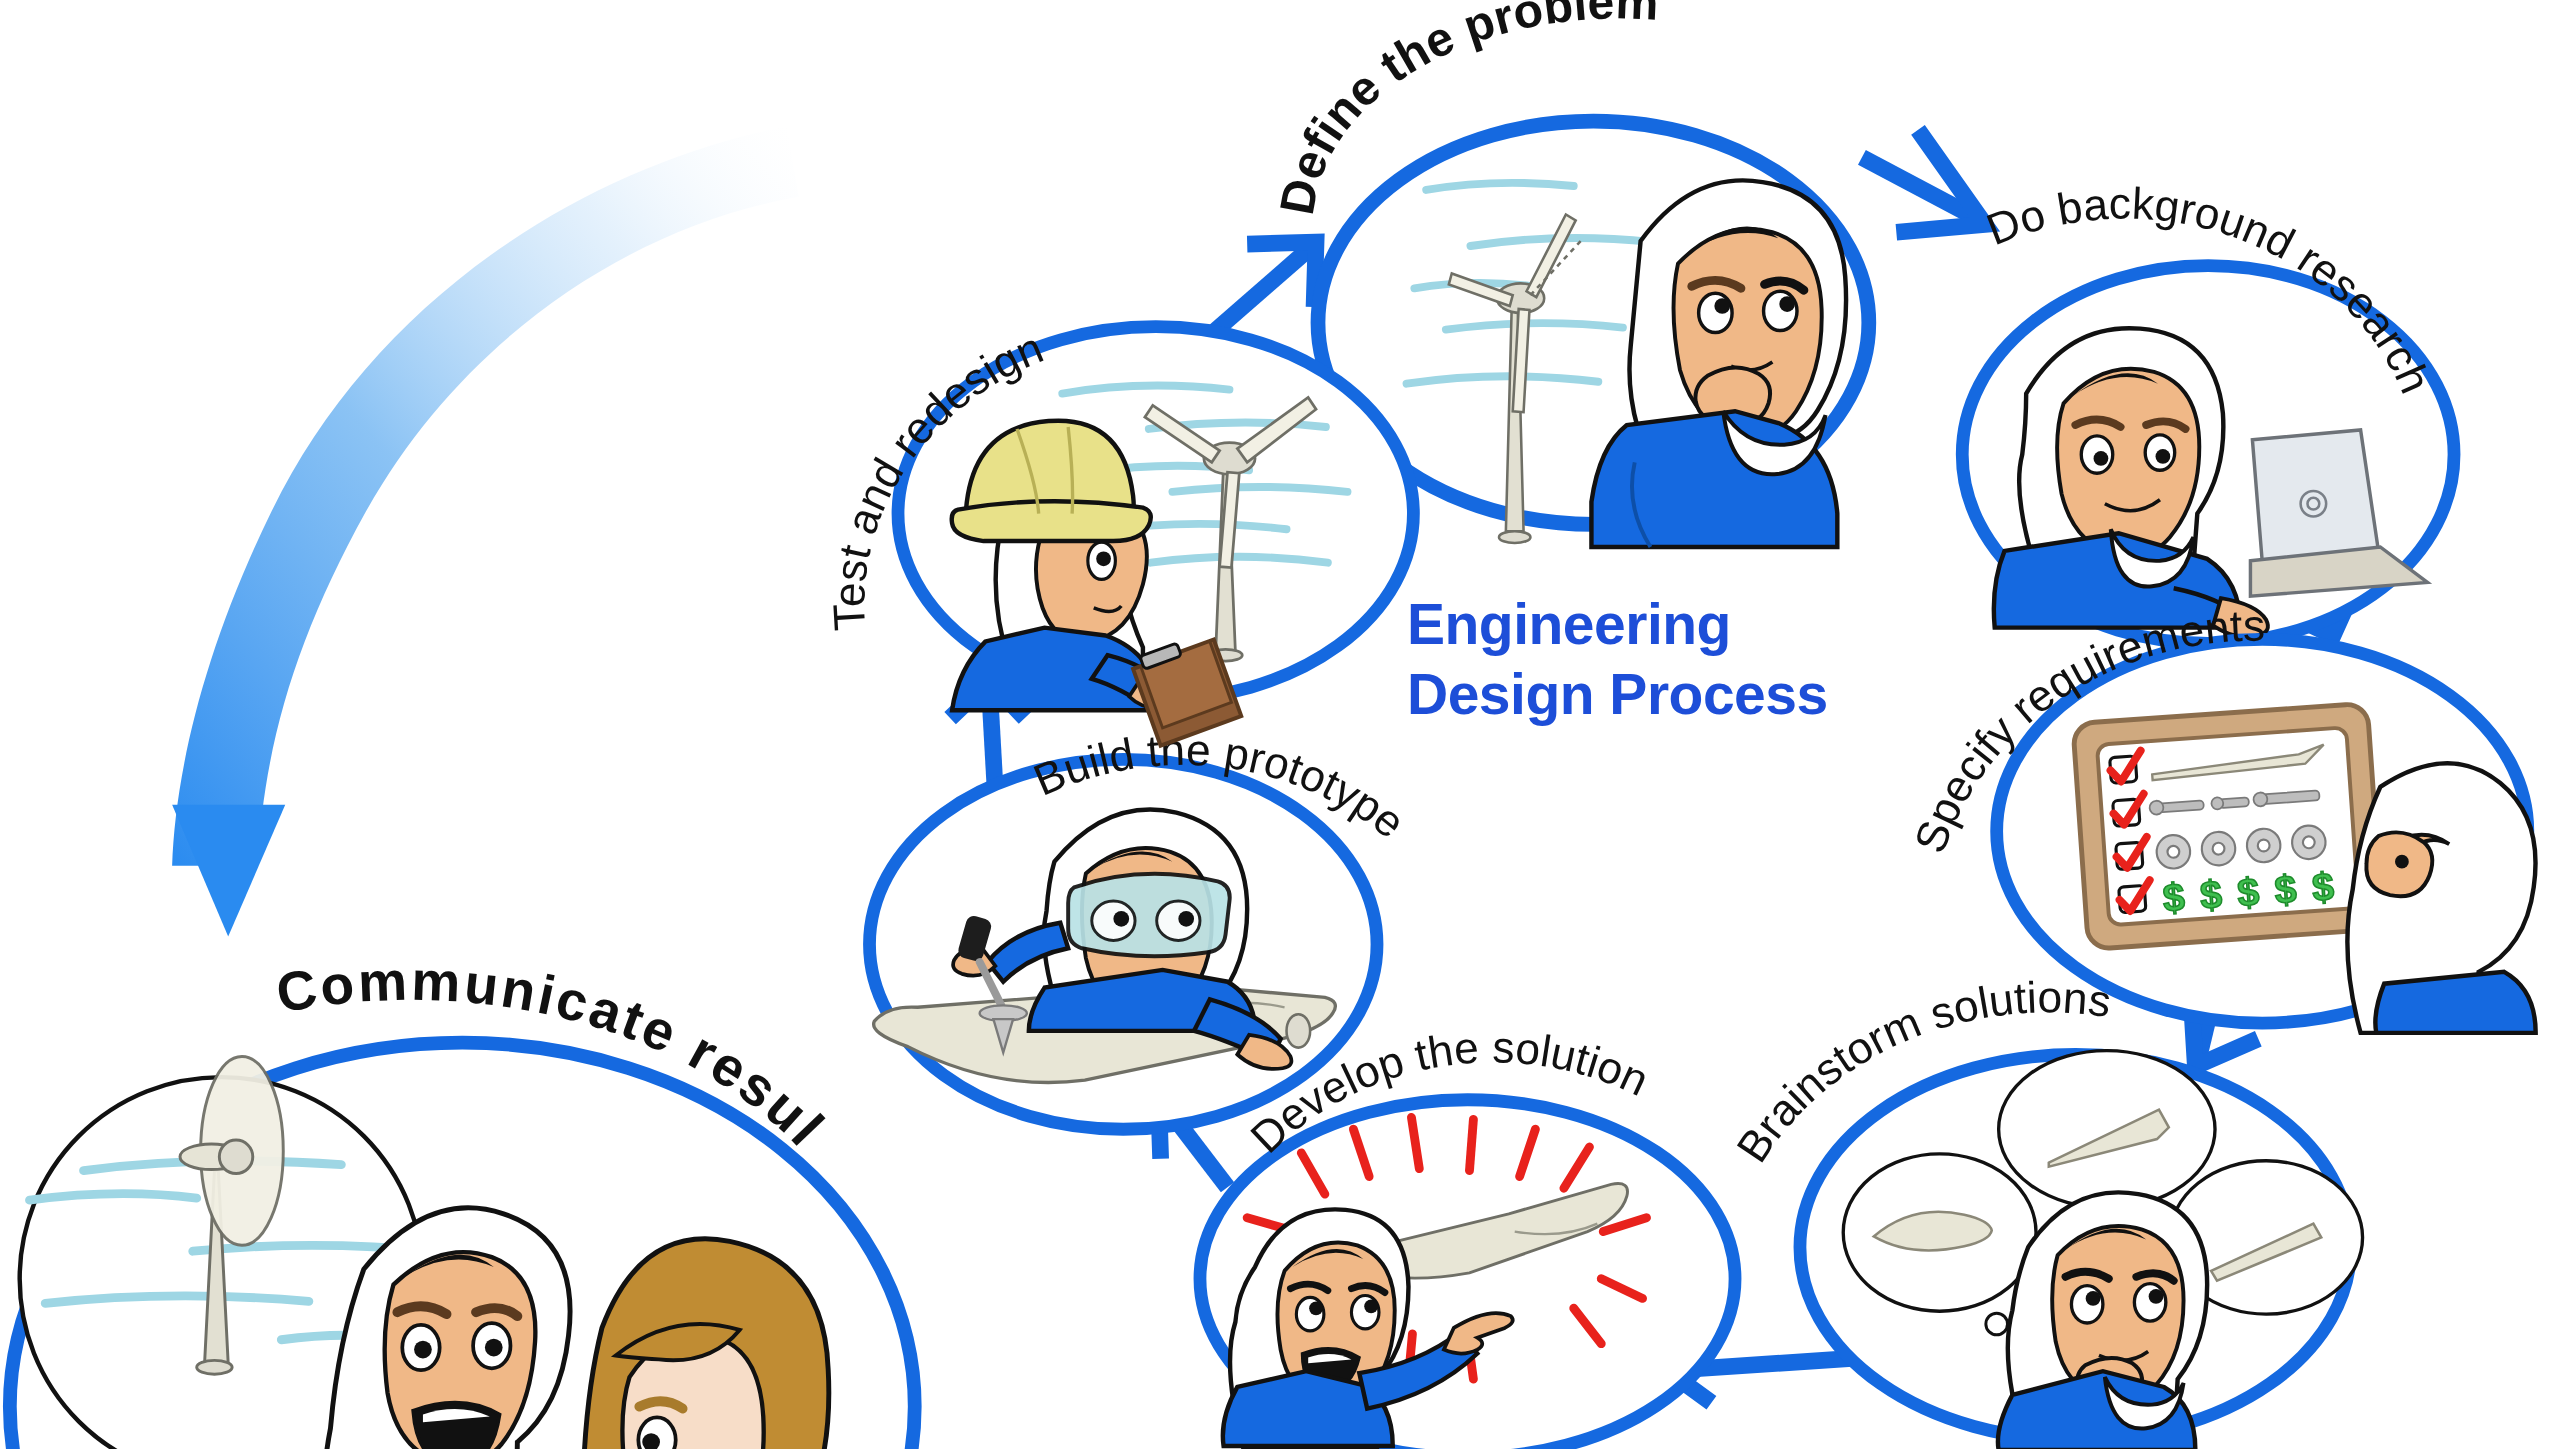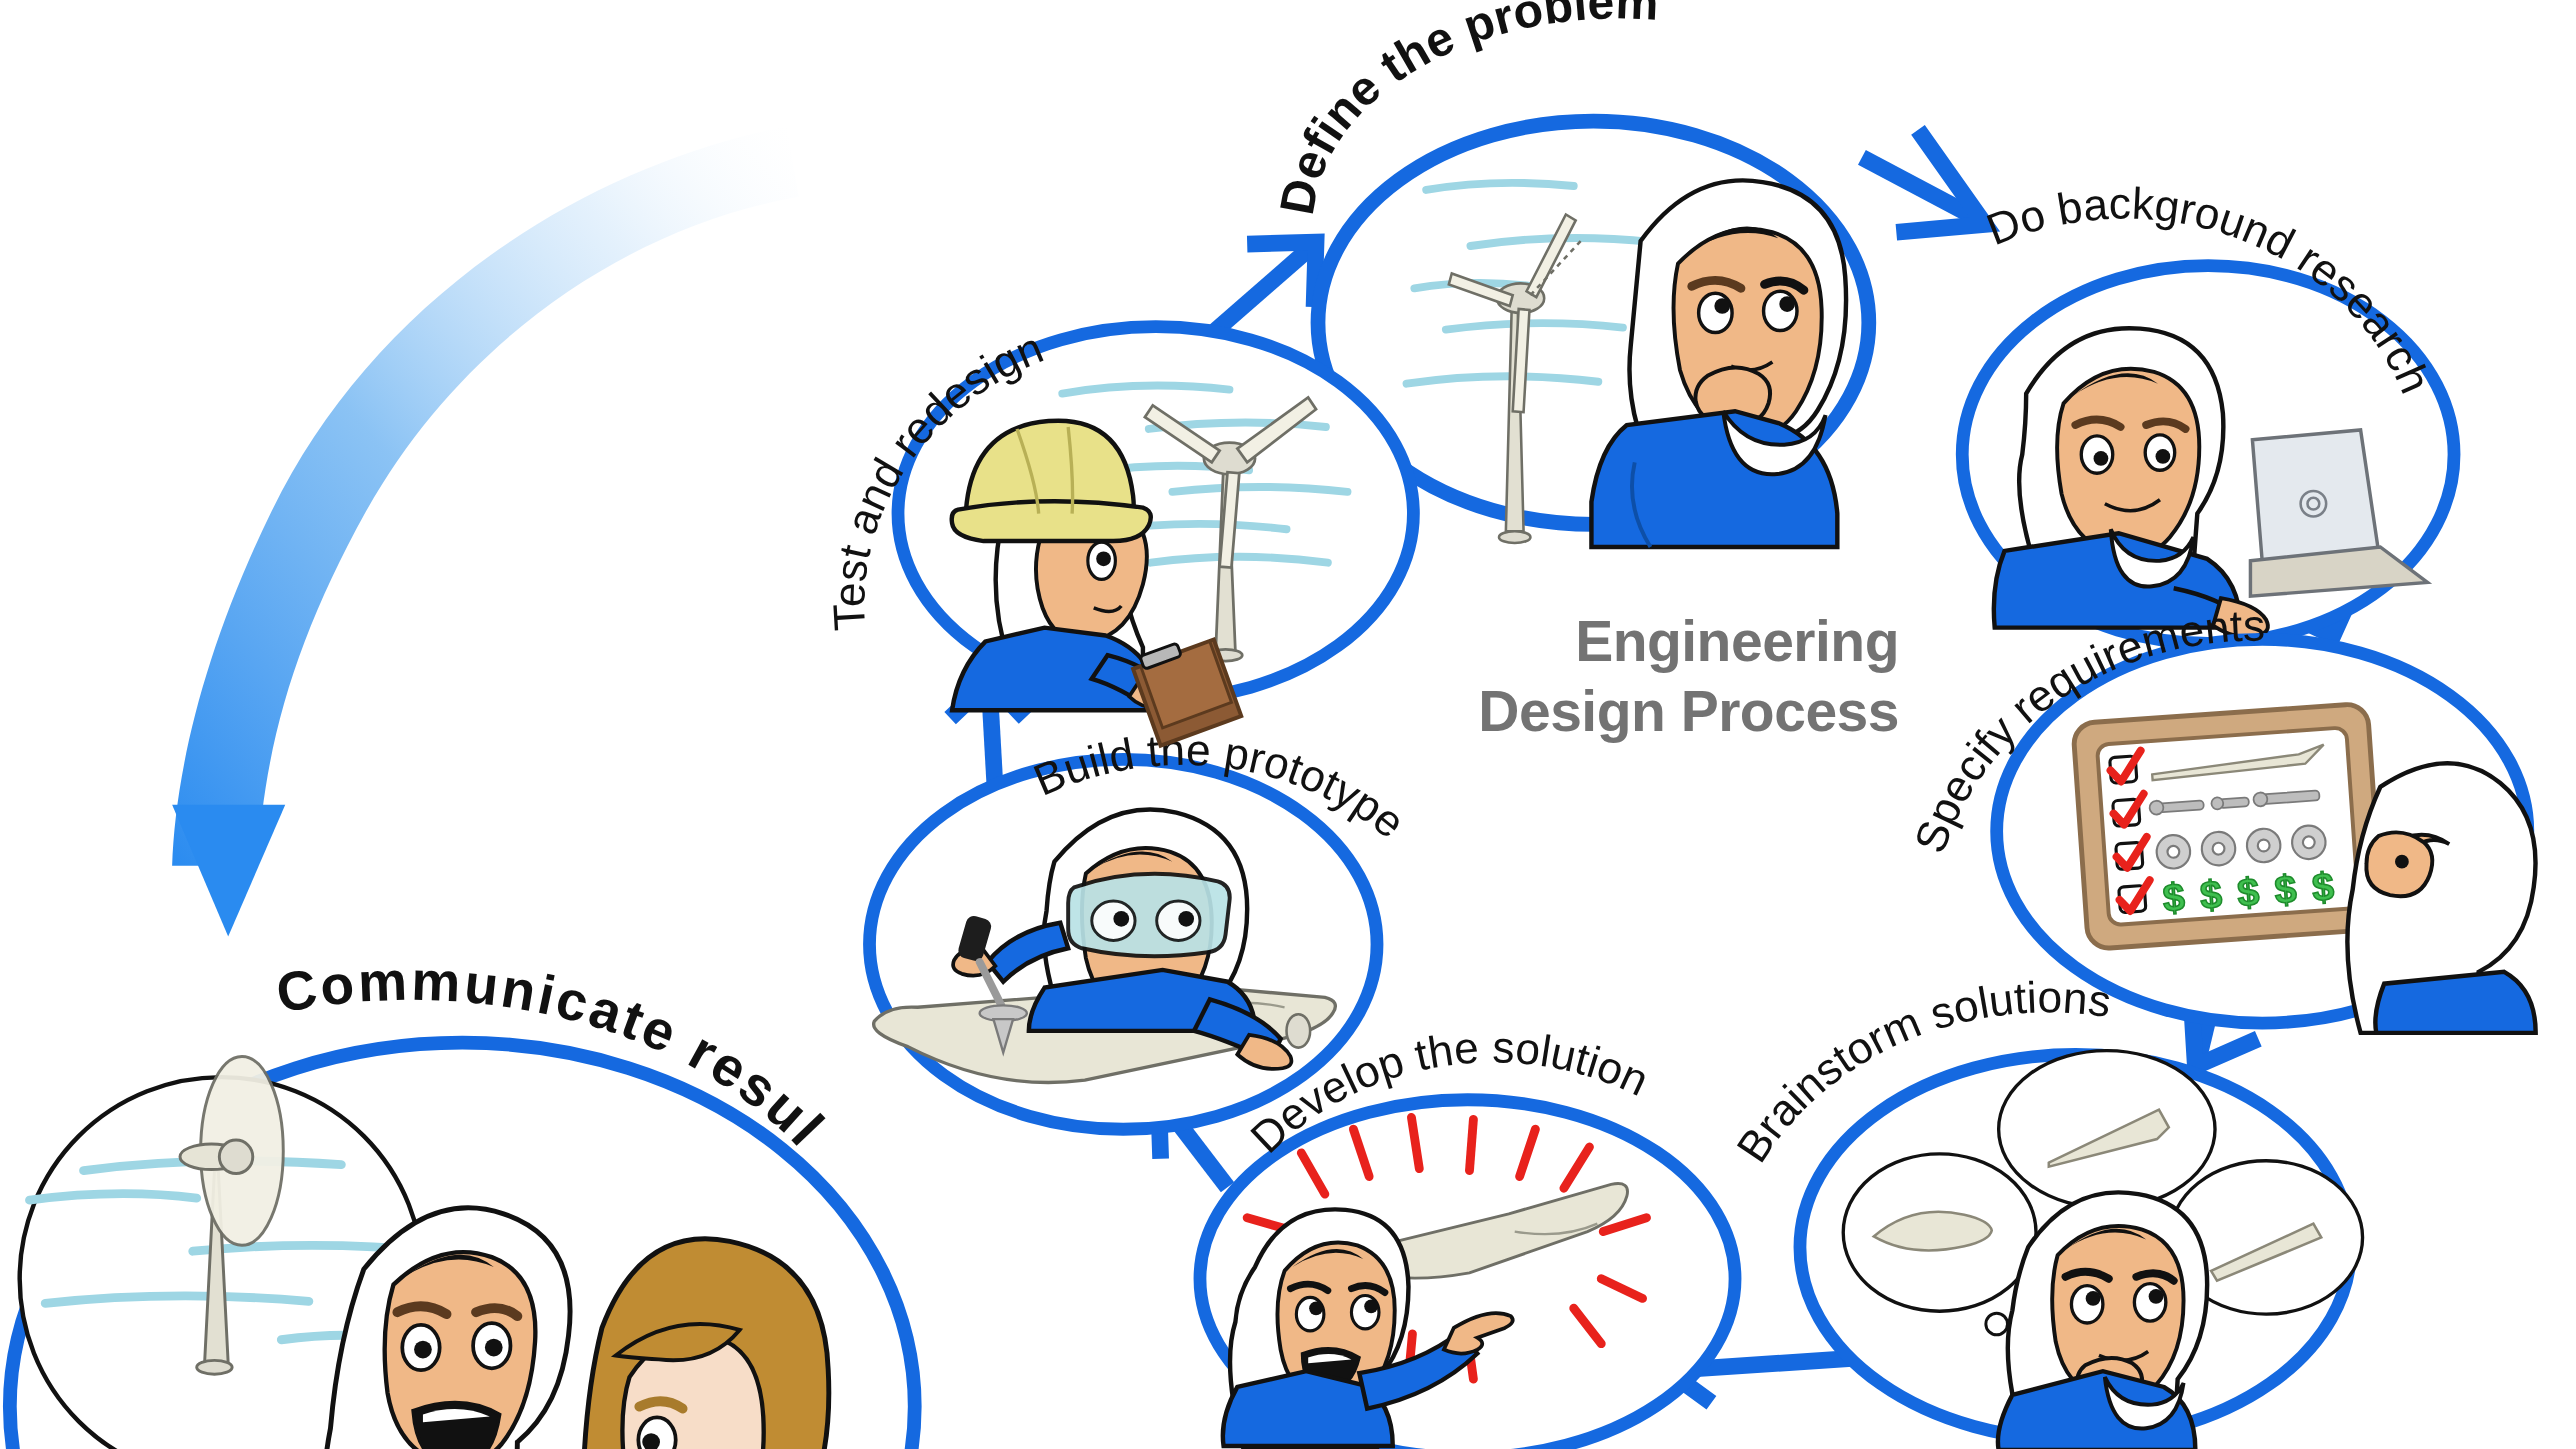--- a/index.html
+++ b/index.html
@@ -15,30 +15,29 @@
     height: 1450px;
     background: #ffffff;
     overflow: hidden;
   }
   #diagram { position: absolute; inset: 0; width: 100%; height: 100%; display: block; }
   .centre-title {
     position: absolute;
     left: 1407px;
     top: 590px;
     width: 492px;
-    text-align: right;
+    text-align: left;
     font-family: "Liberation Sans", sans-serif;
     font-weight: bold;
     font-size: 57px;
     line-height: 1.22;
-    color: #737373;
+    color: #1d4ed8;
     letter-spacing: -0.5px;
     white-space: pre-line;
     user-select: none;
-    margin-top: 17px;
   }
 </style>
 </head>
 <body>
 
 <div id="stage">
 
   <svg id="diagram" viewBox="0 0 2619 1474" preserveAspectRatio="xMidYMid meet">
     <defs>
       <linearGradient id="sweepGrad" x1="1" y1="0" x2="0" y2="1">

